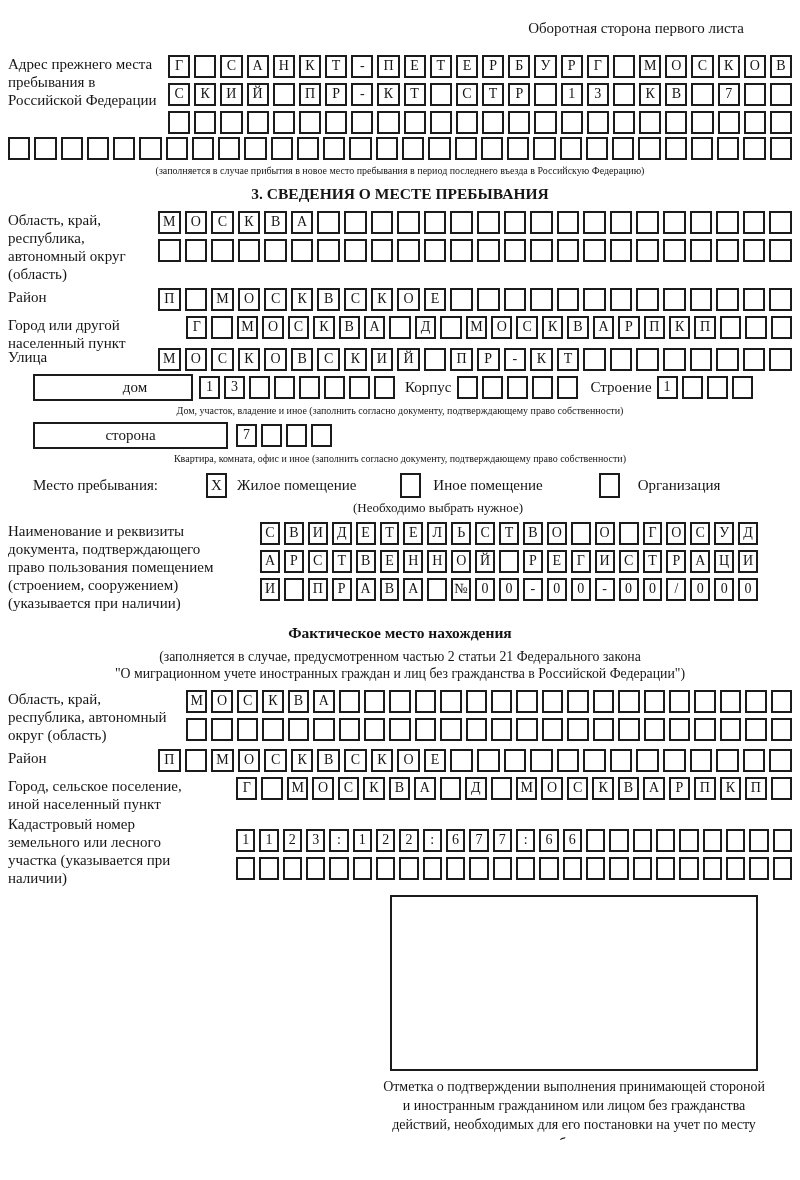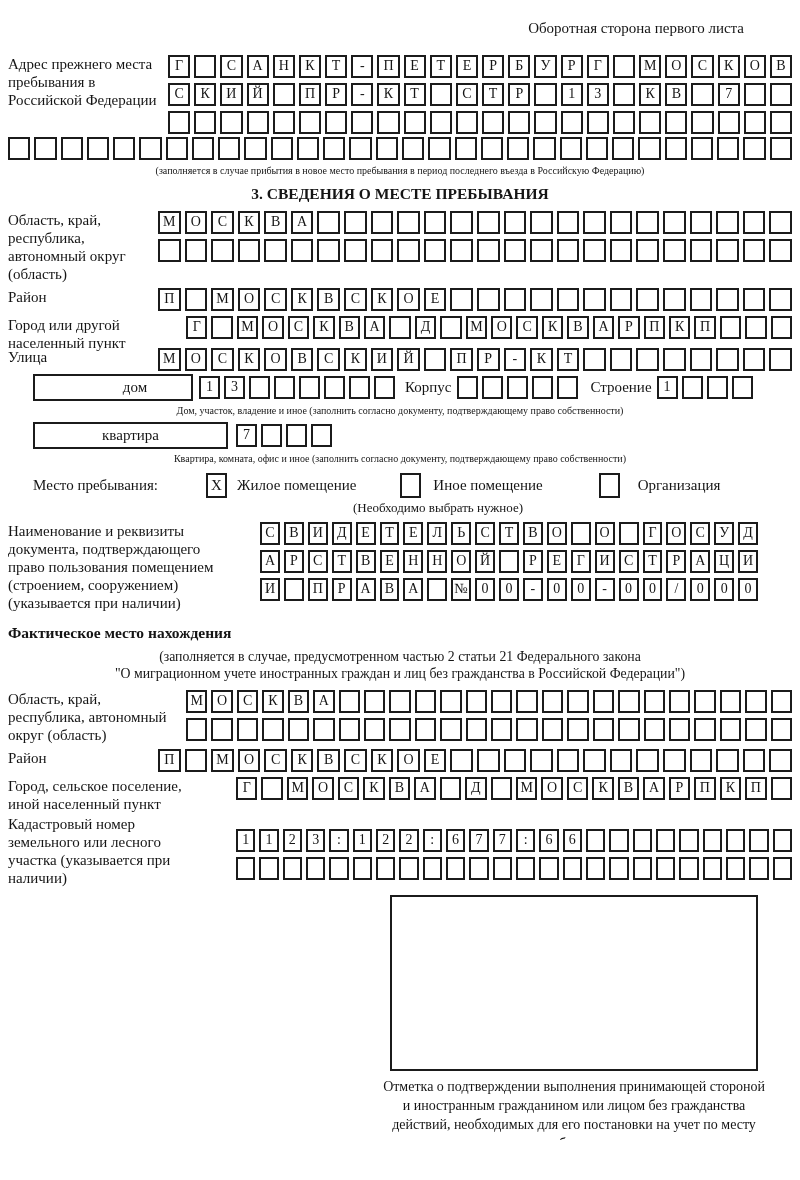--- a/index.html
+++ b/index.html
@@ -52,21 +52,21 @@
 
   .stay-row { display:flex; align-items:center; margin:6px 0 0 25px; }
   .checkbox {
     width:21px; height:25px; flex:0 0 21px;
     border:2px solid #1b1b1b;
     display:flex; align-items:center; justify-content:center;
     font-size:15px;
   }
   .note-choose { text-align:center; width:560px; margin-left:150px; font-size:13px; line-height:16px; margin-top:2px; }
 
-  .fact-title { text-align:left; font-weight:bold; font-size:15.5px; margin:12px 0 6px; }
+  .fact-title { text-align:center; font-weight:bold; font-size:15.5px; margin:12px 0 6px; }
   .fact-note { text-align:center; font-size:13.8px; line-height:17px; }
 
   .stamp-box {
     width:368px; height:176px; border:2px solid #1b1b1b;
     margin-left:382px; margin-top:8px;
   }
   .stamp-note {
     width:392px; margin-left:370px; margin-top:6px;
     text-align:center; font-size:14px; line-height:19px;
   }
@@ -375,21 +375,21 @@
     <div class="cells-fixed" style="margin-left:5px;">
         <div class="cell">1</div>
         <div class="cell"></div>
         <div class="cell"></div>
         <div class="cell"></div>
       </div>
   </div>
   <div class="note">Дом, участок, владение и иное (заполнить согласно документу, подтверждающему право собственности)</div>
 
   <div class="house-row">
-    <div class="widebox kv-box">квартира</div>
+    <div class="widebox kv-box">сторона</div>
     <div class="cells-fixed" style="margin-left:8px;">
         <div class="cell">7</div>
         <div class="cell"></div>
         <div class="cell"></div>
         <div class="cell"></div>
       </div>
   </div>
   <div class="note">Квартира, комната, офис и иное (заполнить согласно документу, подтверждающему право собственности)</div>
 
   <div class="stay-row">

